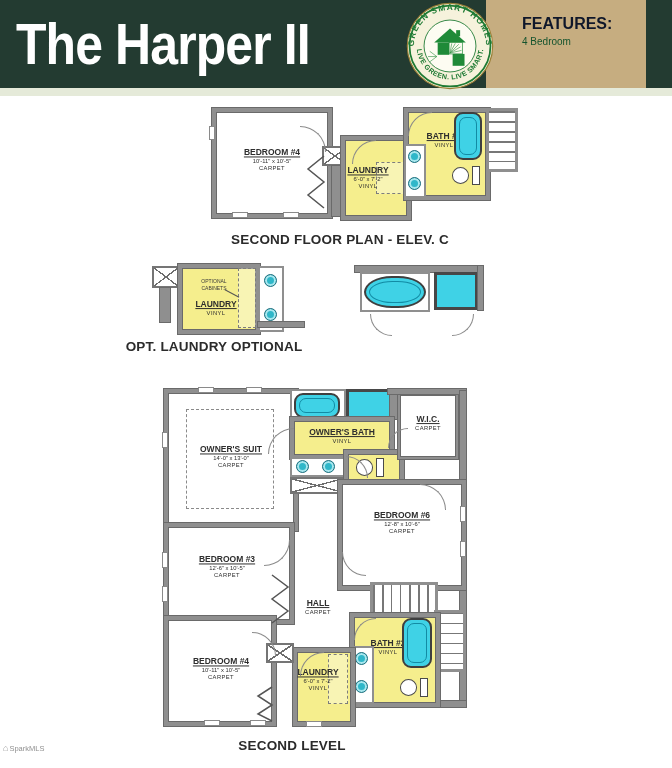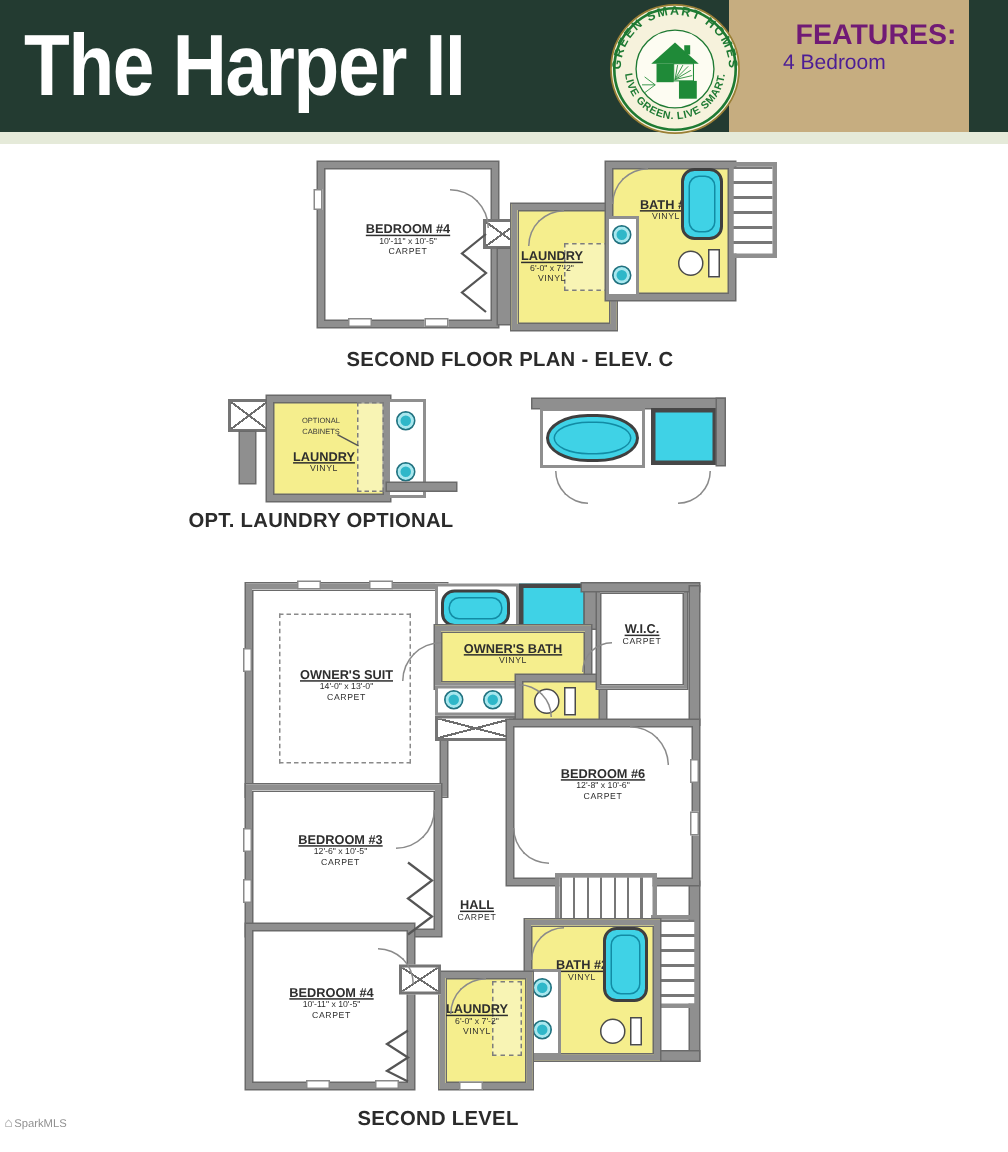--- a/index.html
+++ b/index.html
@@ -5,22 +5,22 @@
   html,body{margin:0;padding:0;background:#fff;}
   *{box-sizing:border-box;}
   .page{position:relative;width:672px;height:768px;background:#fff;overflow:hidden;
         font-family:"Liberation Sans",sans-serif;}
   
   .hdr{position:absolute;left:0;top:0;width:672px;height:88px;background:#233B31;}
   .hdr-strip{position:absolute;left:0;top:88px;width:672px;height:8px;background:#E5EAD9;}
   .title{position:absolute;left:16px;top:4px;color:#fff;font-weight:bold;font-size:58px;
          line-height:80px;letter-spacing:-1px;transform:scaleX(.86);transform-origin:left center;white-space:nowrap;}
   .tan{position:absolute;left:486px;top:0;width:160px;height:88px;background:#C6AD80;padding:15px 0 0 36px;}
-  .feat-h{color:#701a75;font-weight:bold;font-size:19px;line-height:18px;text-align:center;}
-  .feat-i{color:#4c1d95;font-size:14px;line-height:17px;}
+  .feat-h{color:#0f172a;font-weight:bold;font-size:16px;line-height:18px;}
+  .feat-i{color:#14532d;font-size:10px;line-height:17px;}
   .logo{position:absolute;left:406px;top:2px;width:88px;height:88px;}
   
   .room{position:absolute;background:#fff;border:4px solid #8F8F8F;
         box-shadow:0 0 0 1px #6A6A6A, inset 0 0 0 1px #6A6A6A;}
   .yellow{background:#F5EE8D;}
   .wall{position:absolute;background:#8F8F8F;box-shadow:0 0 0 1px #6A6A6A;}
   .counter{position:absolute;background:#fff;border:2px solid #8F8F8F;}
   .dashedbox{position:absolute;border:1px dashed #7d7d7d;background:rgba(255,255,255,.35);}
   .dashedin{position:absolute;border:1px dashed #8a8a8a;}
   .xbox{position:absolute;border:2px solid #757575;background:

